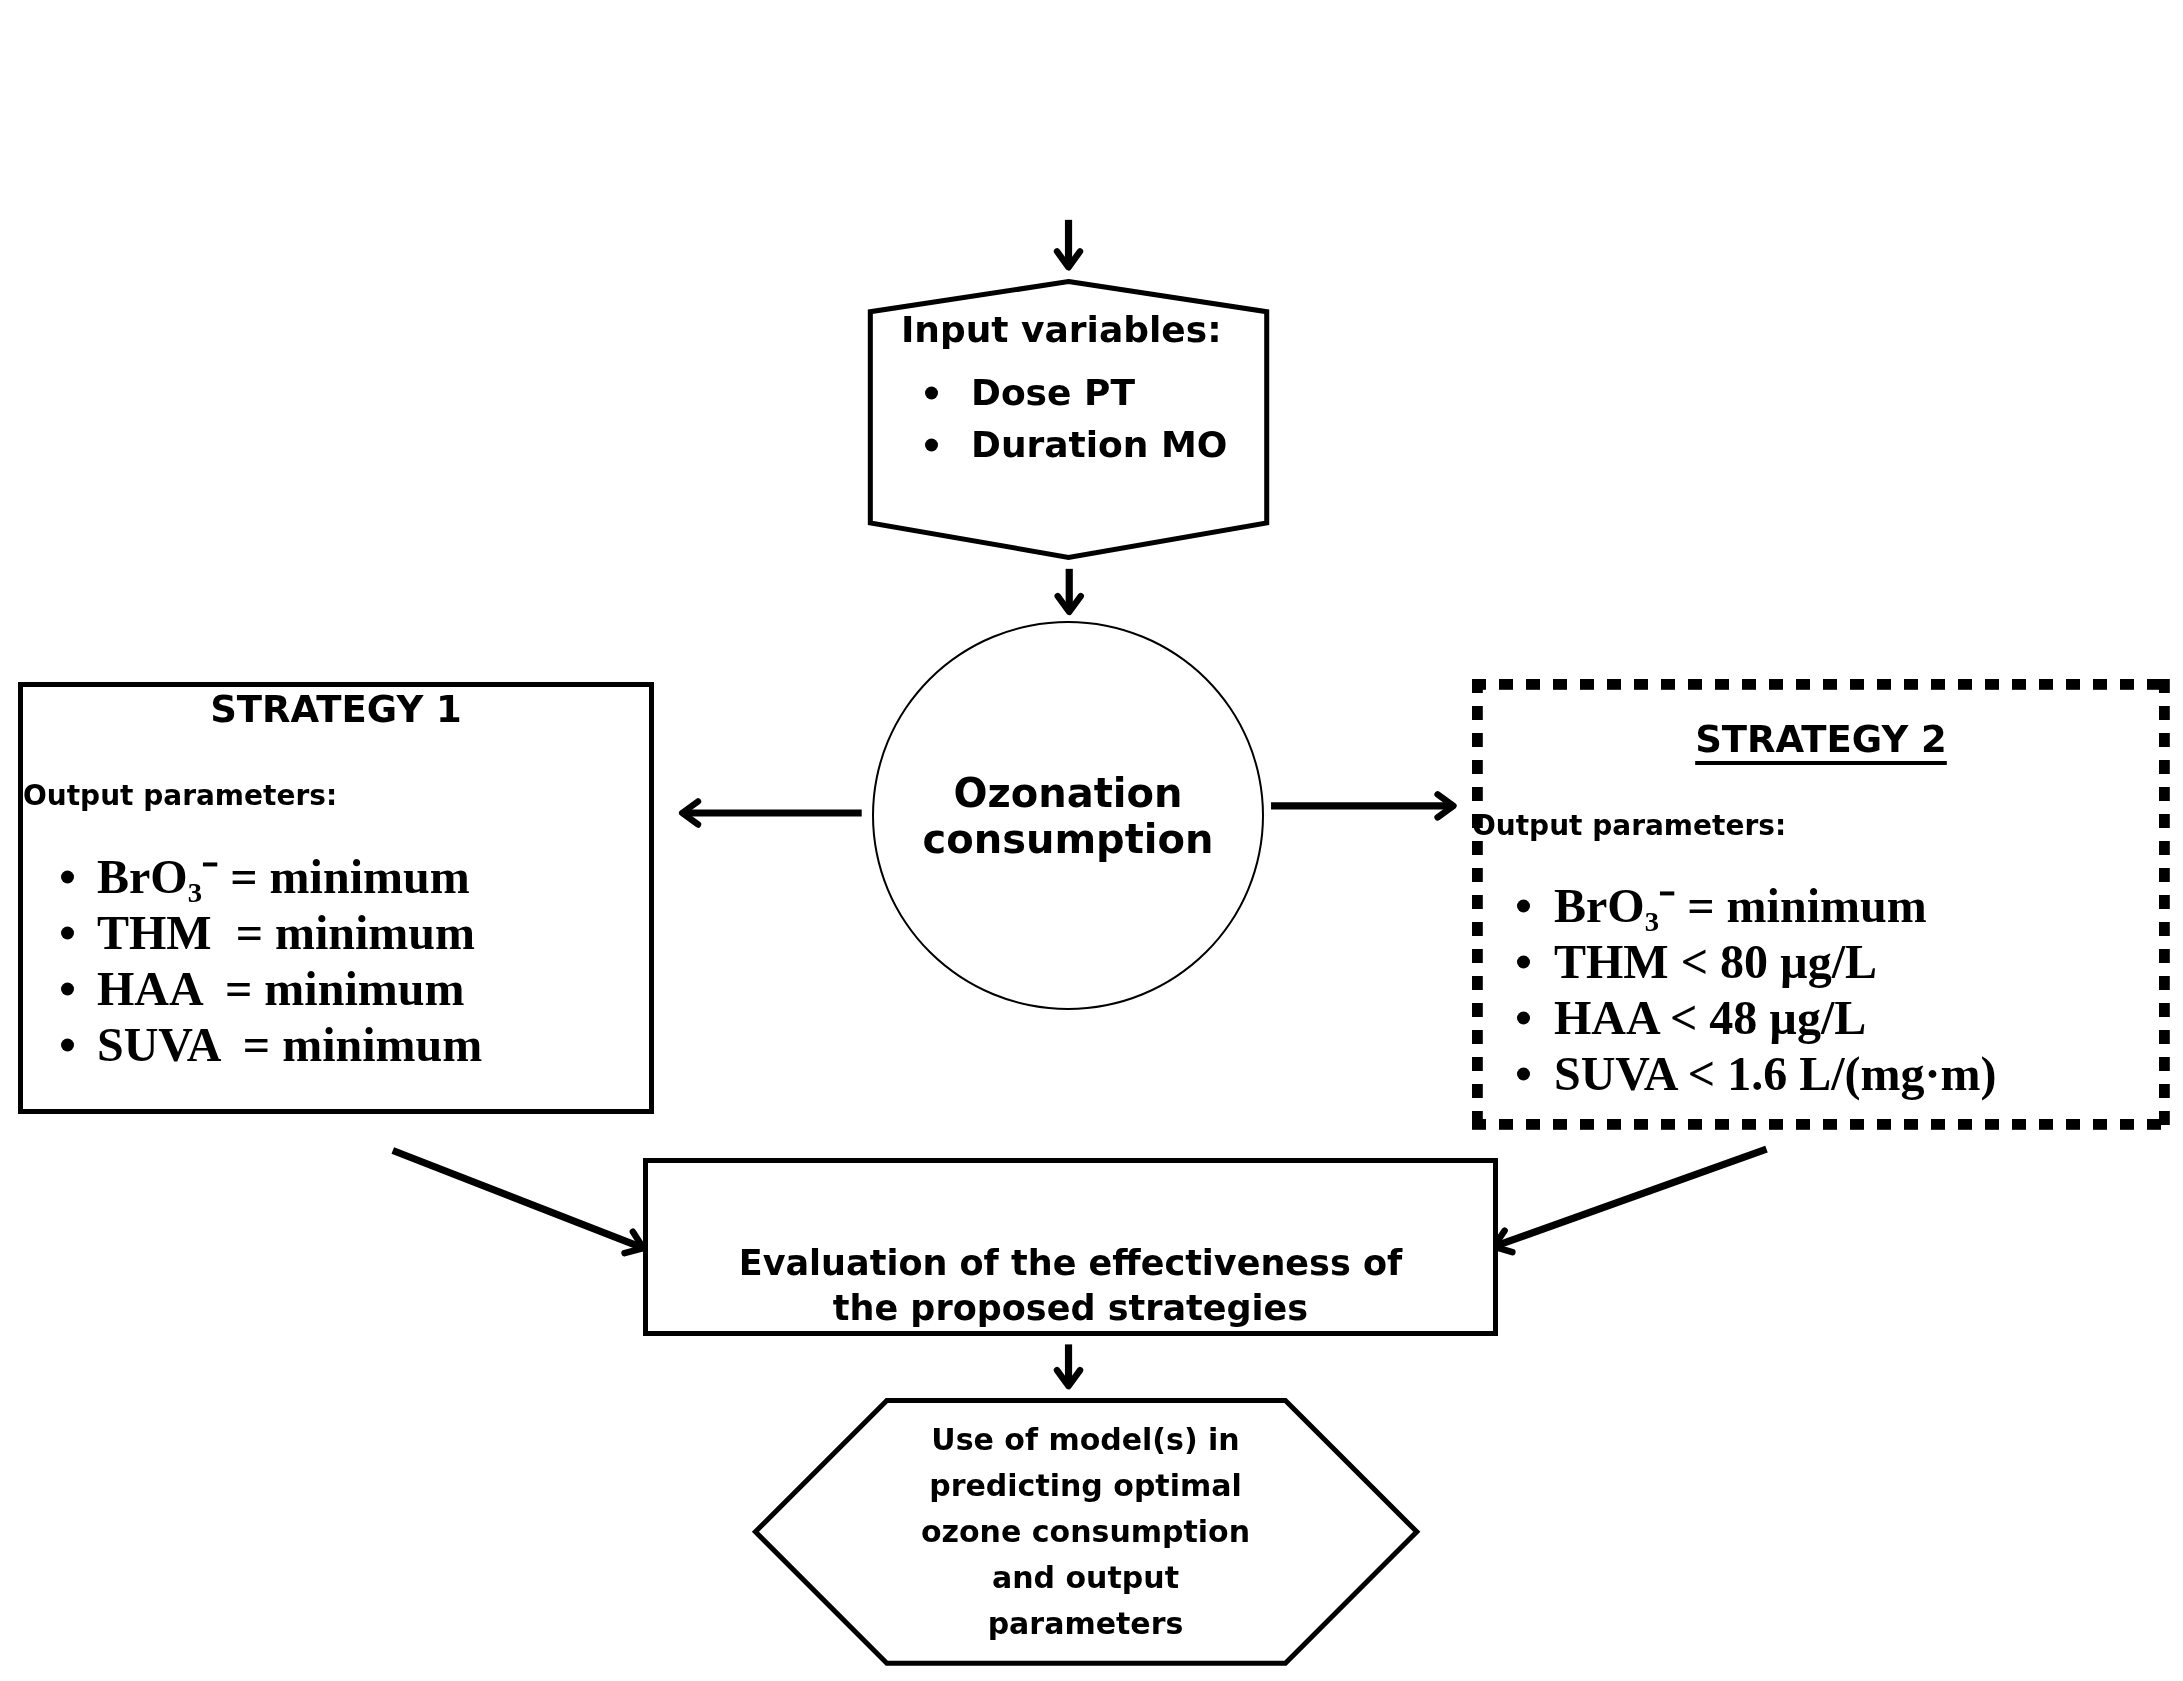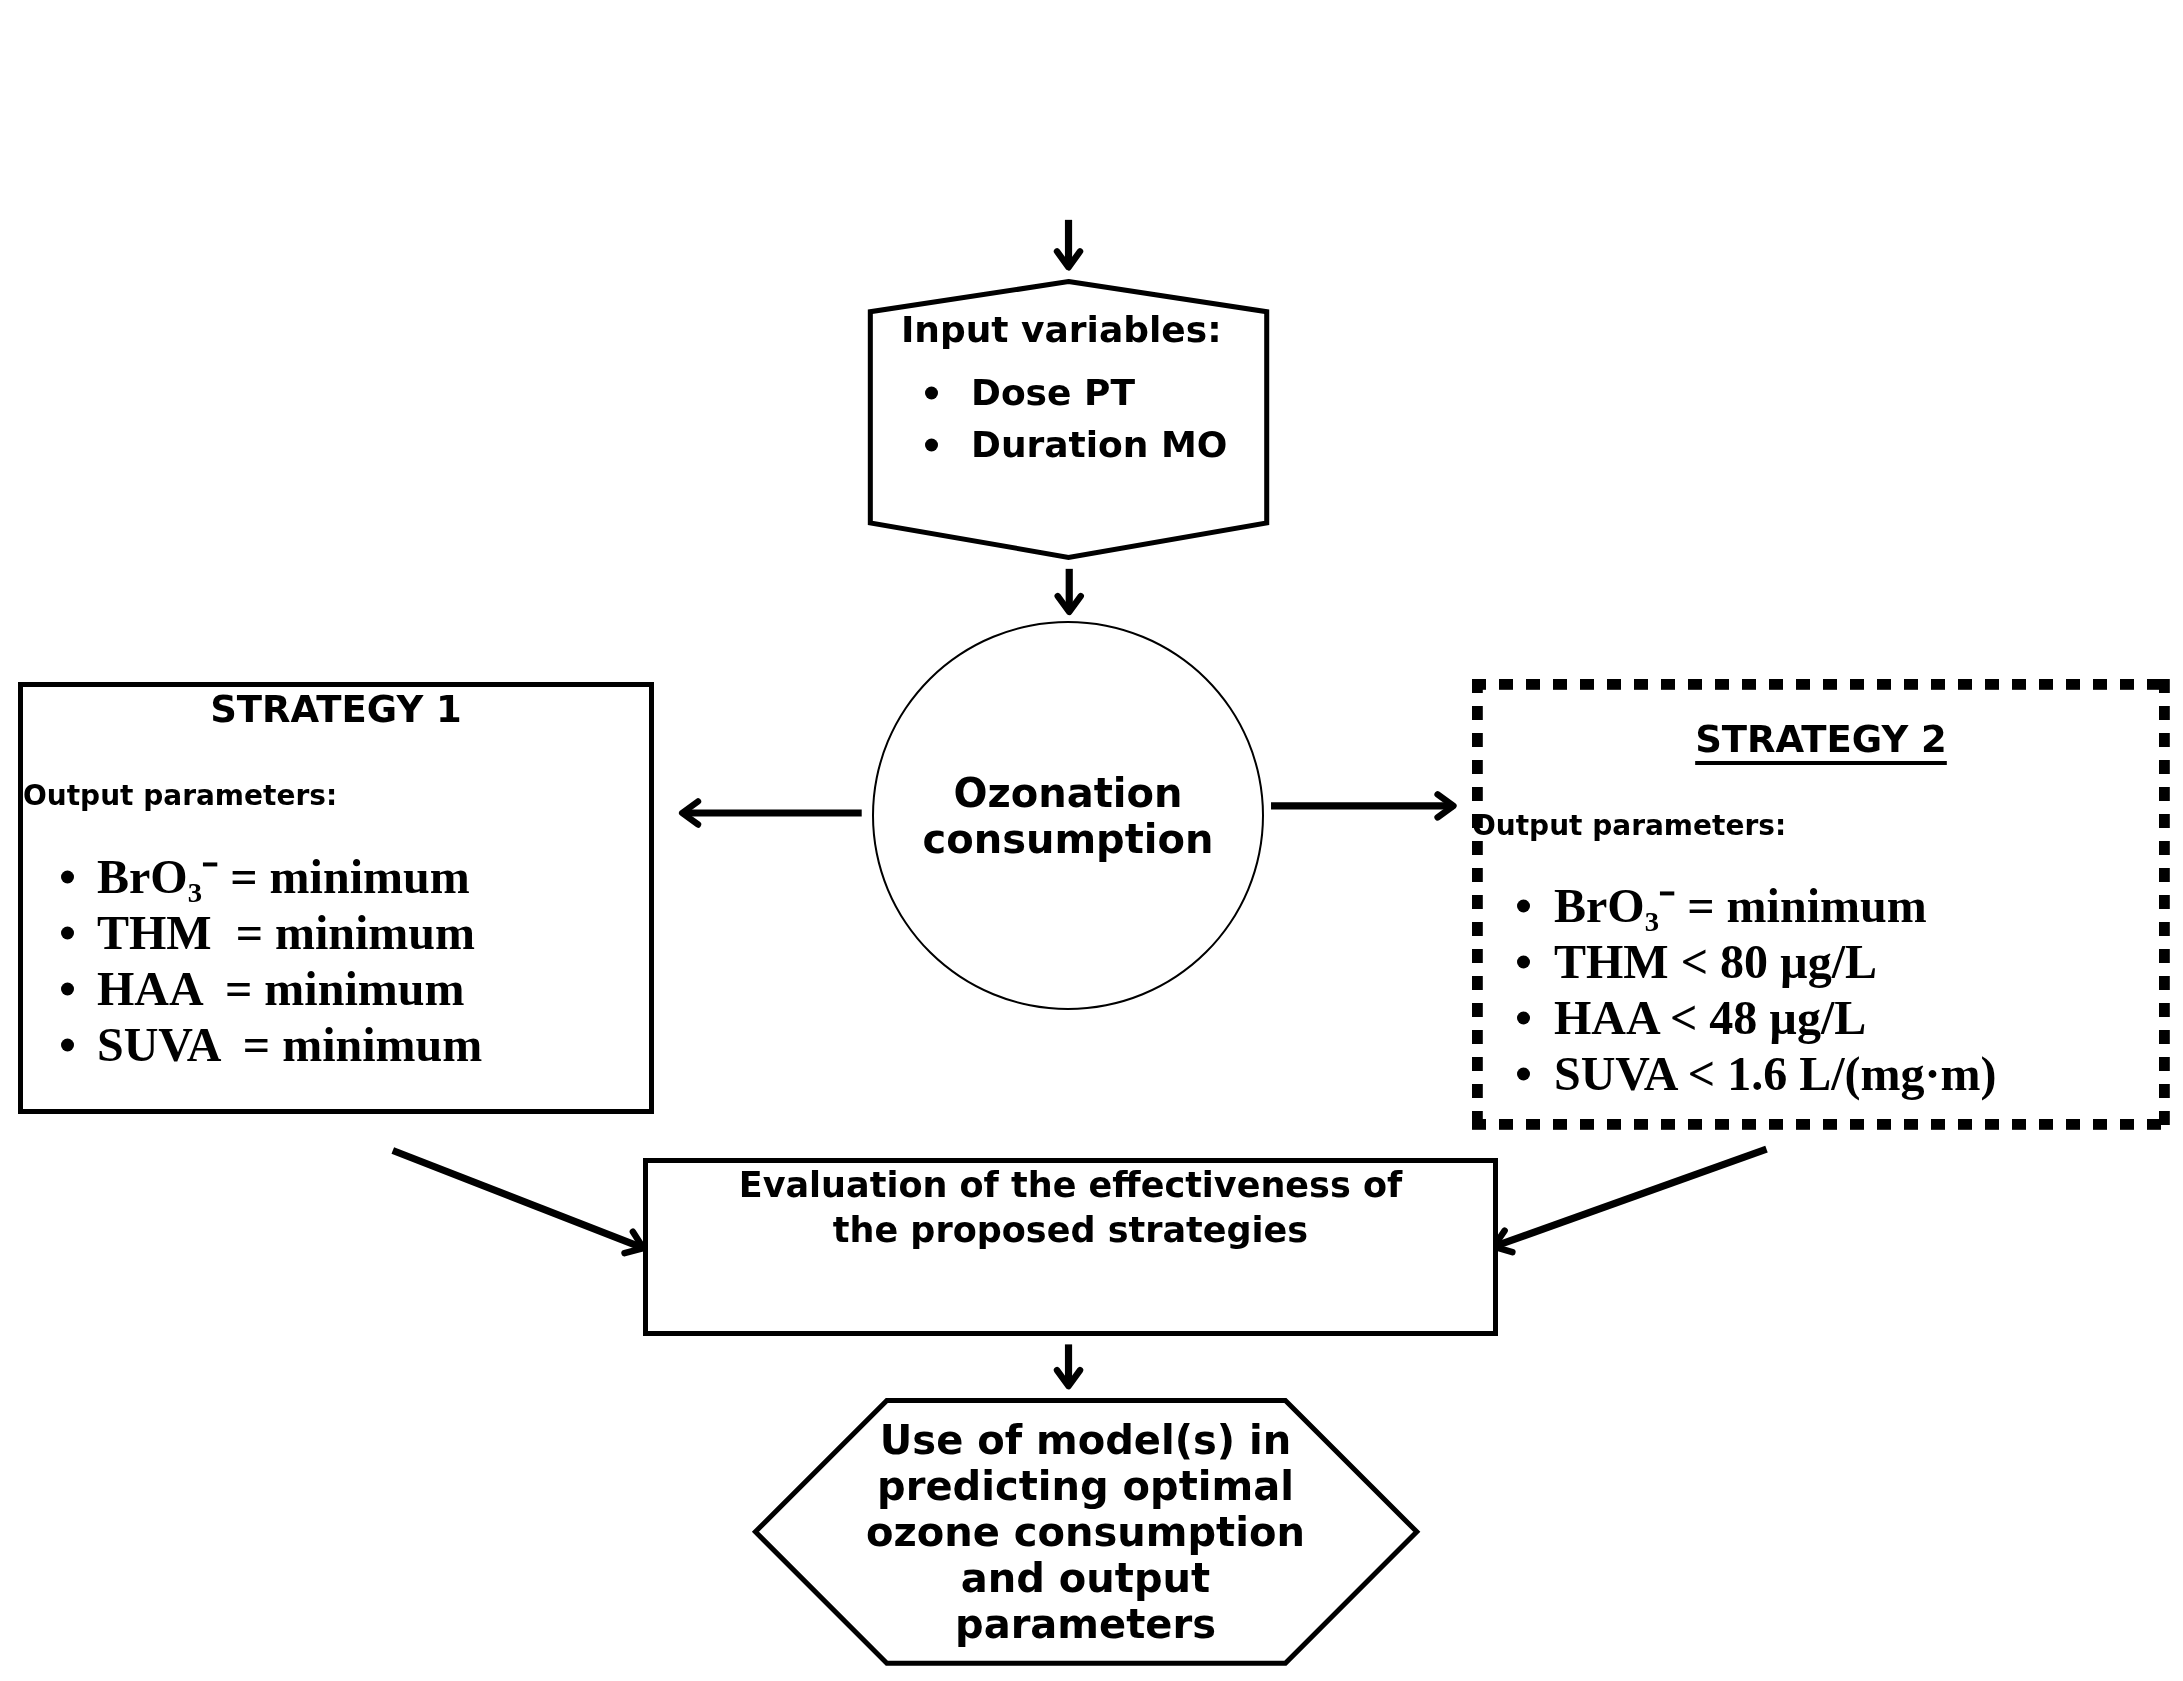--- a/index.html
+++ b/index.html
@@ -123,36 +123,36 @@
   }
 
   
   .eval-box {
     left: 643px; top: 1158px;
     width: 855px; height: 178px;
     border: 5.7px solid #000;
     box-sizing: border-box;
     background: #fff;
     display: flex;
-    align-items: flex-start;
+    align-items: flex-end;
     justify-content: center;
     text-align: center;
   }
   .eval-label { white-space: pre-line; font-size: 35px; line-height: 45px; }
 
   
   .model-text {
     left: 863px; top: 1412px;
     width: 445px; height: 240px;
     display: flex;
     align-items: center;
     justify-content: center;
     text-align: center;
   }
-  .model-label { white-space: pre-line; font-size: 40px; line-height: 46px; }
+  .model-label { white-space: pre-line; font-size: 30px; line-height: 46px; }
 </style>
 </head>
 <body>
 
 <div class="stage">
 
   <svg class="svg-layer" width="2183" height="1682" viewBox="0 0 3040 2342">
     <defs>
       <marker id="ah" markerUnits="userSpaceOnUse" markerWidth="48" markerHeight="48" viewBox="0 0 48 48" refX="34" refY="24" orient="auto">
         <path d="M12 8 L34 24 L12 40" fill="none" stroke="#000" stroke-width="9" stroke-linecap="round" stroke-linejoin="round"></path>

